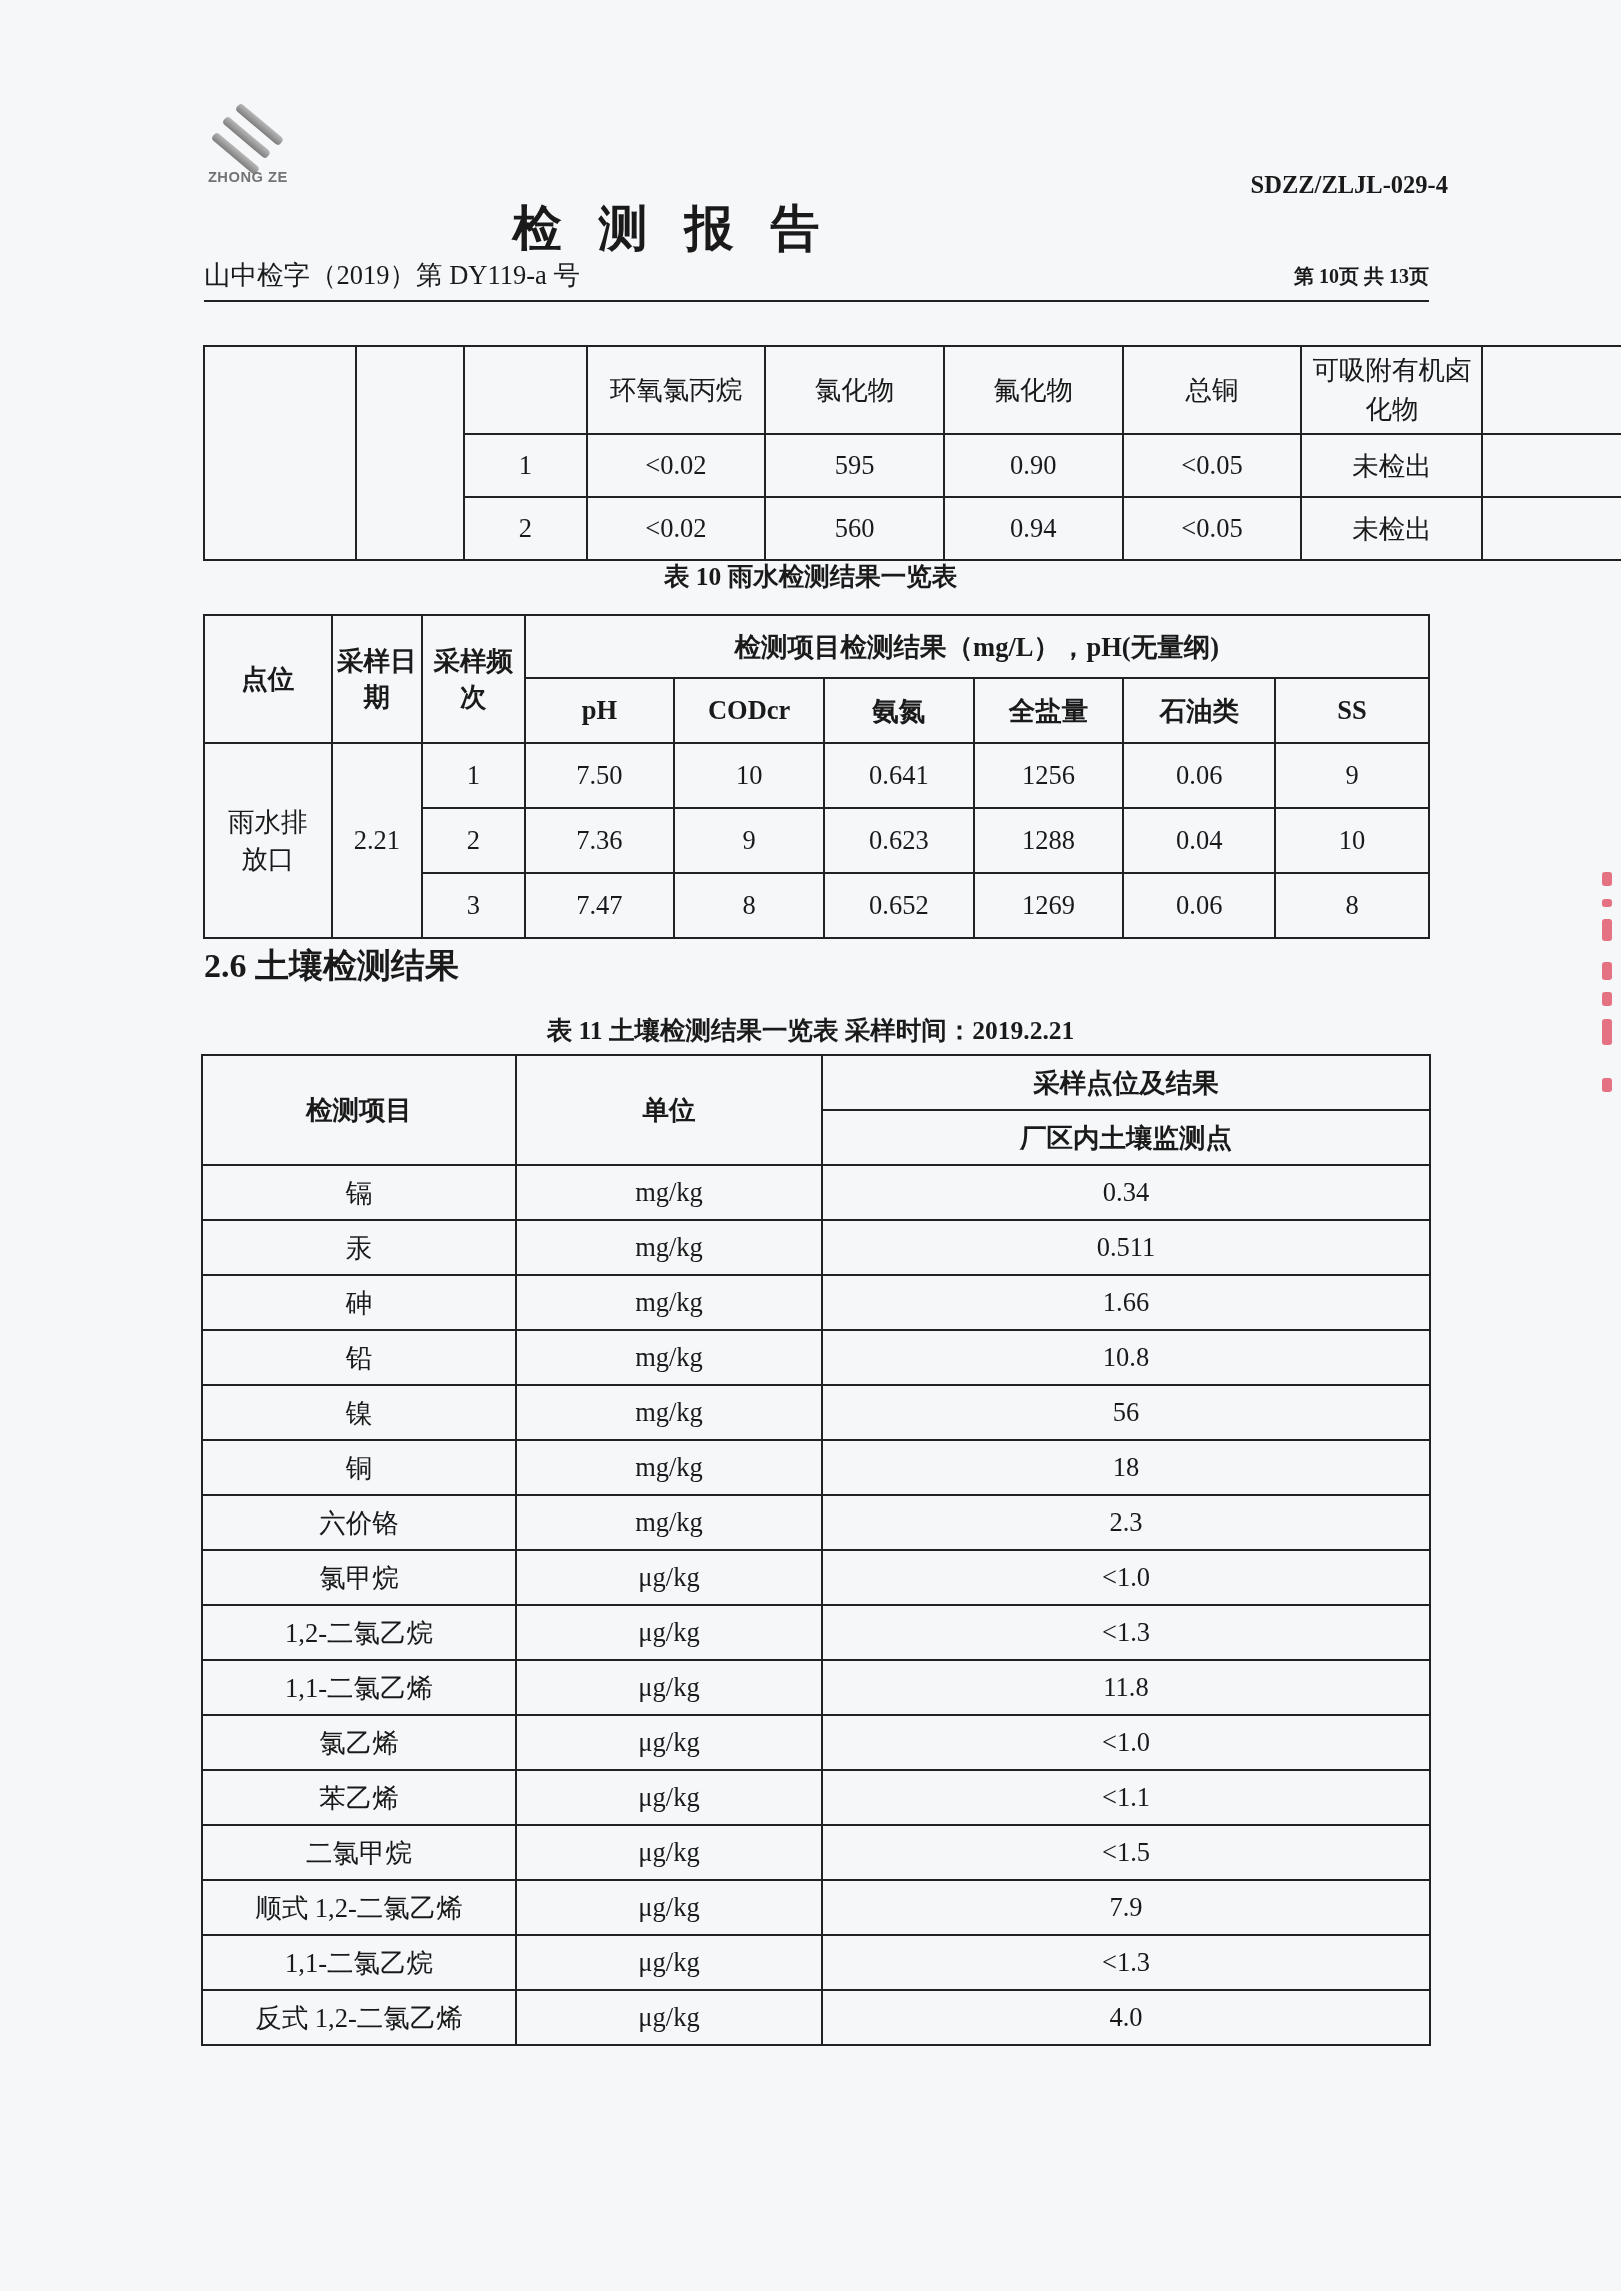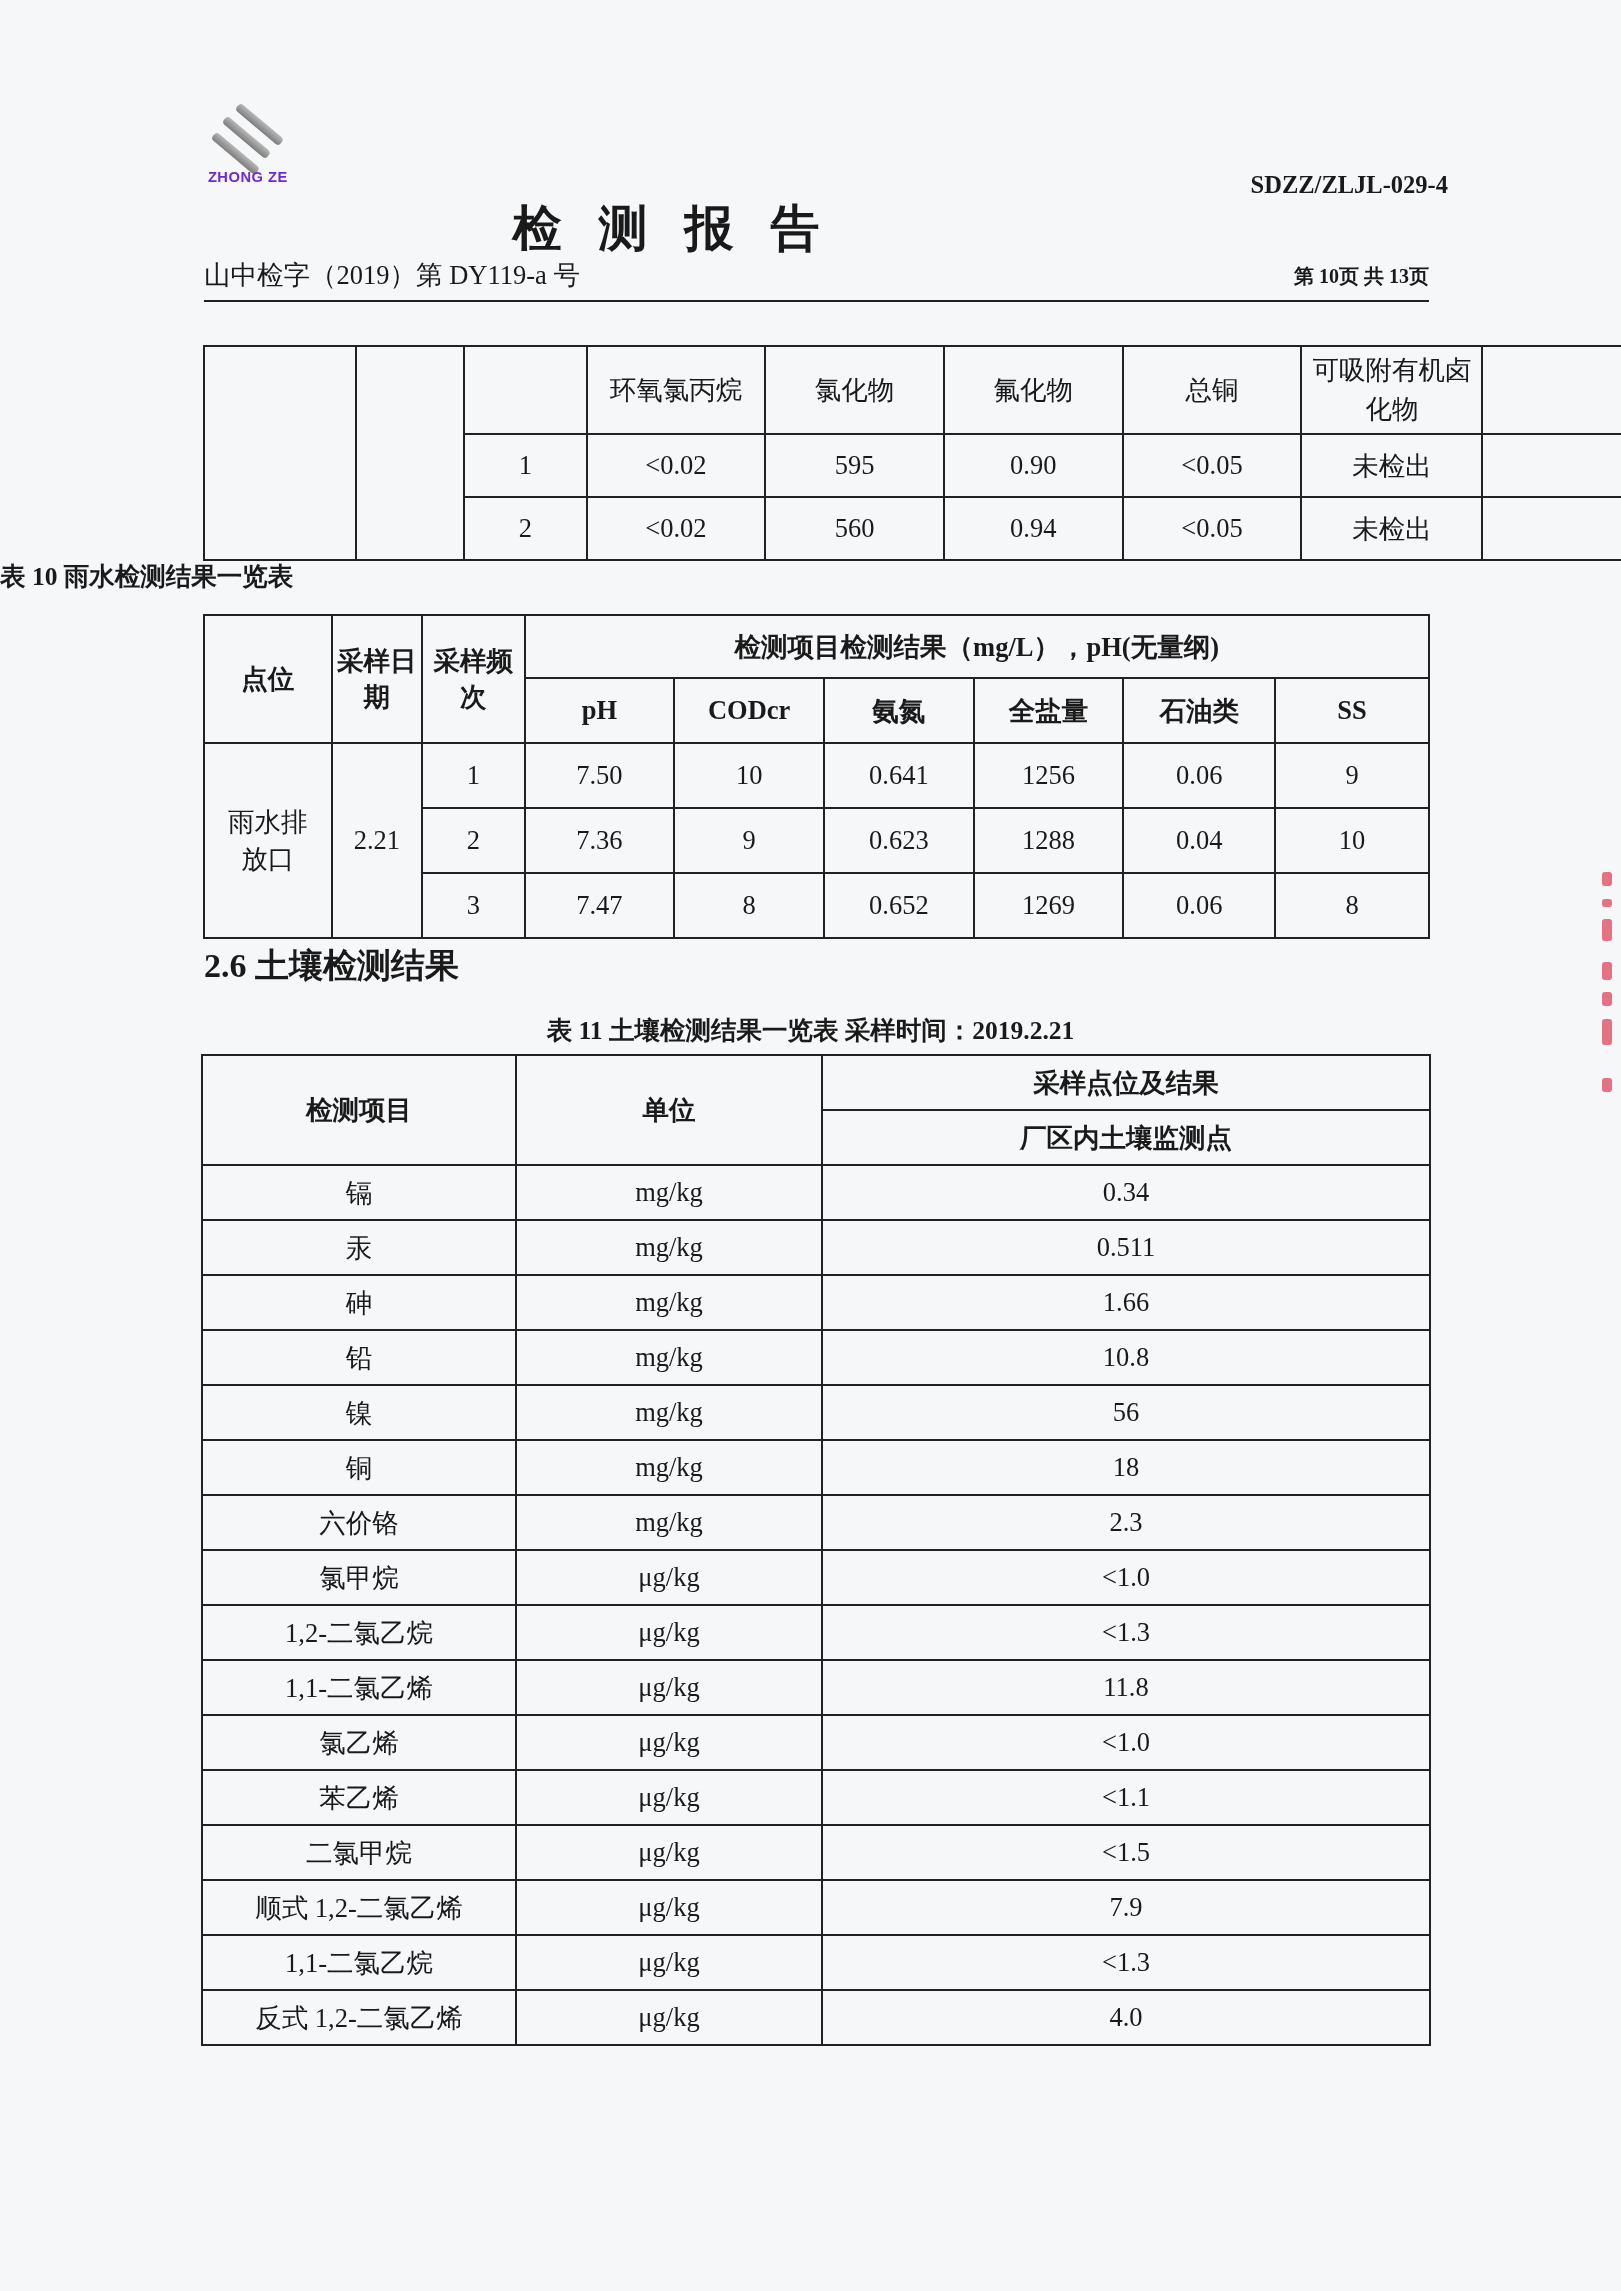--- a/index.html
+++ b/index.html
@@ -15,37 +15,37 @@
     .logo .bar {
       position: absolute; width: 57px; height: 8.8px; border-radius: 3.9px;
       background: linear-gradient(180deg, #b8b8b8, #7d7d7d);
       transform: rotate(40deg);
     }
     .logo .b1 { left: 27.4px; top: 21.6px; }
     .logo .b2 { left: 13.7px; top: 35px; }
     .logo .b3 { left: 2.9px; top: 51px; }
     .logo .txt {
       position: absolute; left: 3.9px; top: 71px; font-family: "Liberation Sans", sans-serif;
-      font-weight: bold; font-size: 14.7px; letter-spacing: 0.5px; color: #6d28d9;
+      font-weight: bold; font-size: 14.7px; letter-spacing: 0.5px; color: #737373;
     }
     .doccode { right: 173px; top: 171px; font-weight: bold; font-size: 24.5px; margin-left: 45px; }
     .title { left: 0; width: 1332px; top: 196px; text-align: center; font-weight: bold; font-size: 49px; letter-spacing: 37px; text-indent: 37px; }
     .reportno { left: 204px; top: 257px; font-size: 26.5px; }
     .pageno { right: 192px; top: 263px; font-size: 20px; font-weight: bold; margin-left: 28px; }
     .hrule { left: 204px; top: 300px; width: 1225px; height: 0; border-top: 2px solid #222; }
 
     table { border-collapse: collapse; position: absolute; table-layout: fixed; }
     td, th { border: 2px solid #222; text-align: center; vertical-align: middle; padding: 0; font-weight: normal; }
     th { font-weight: bold; }
 
     .t9 { left: 203px; top: 345px; width: 1464px; font-size: 26.5px; }
     .t9 td { height: 61px; }
     .t9 .hdr td { height: 86px; line-height: 39px; }
 
-    .caption10 { left: 0; width: 1621px; top: 559px; font-size: 25.5px; font-weight: bold; }
+    .caption10 { left: 0; width: 1621px; top: 559px; text-align: center; font-size: 25.5px; font-weight: bold; }
     .t10 { left: 203px; top: 614px; width: 1227px; font-size: 26.5px; }
     .t10 th { font-size: 26.5px; }
     .t10 .r1 th { height: 61px; }
     .t10 .r2 th { height: 63px; margin-top: 30px; }
     .t10 td { height: 63px; }
 
     .section { left: 204px; top: 943px; font-size: 34px; font-weight: bold; }
     .caption11 { left: 0; width: 1621px; top: 1013px; text-align: center; font-size: 25.5px; font-weight: bold; }
     .t11 { left: 201px; top: 1054px; width: 1227px; font-size: 26.5px; }
     .t11 .h1 th { height: 53px; }

